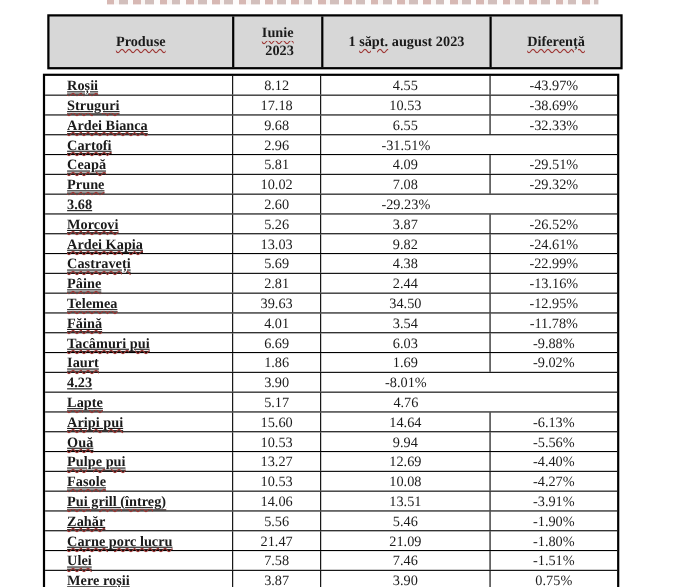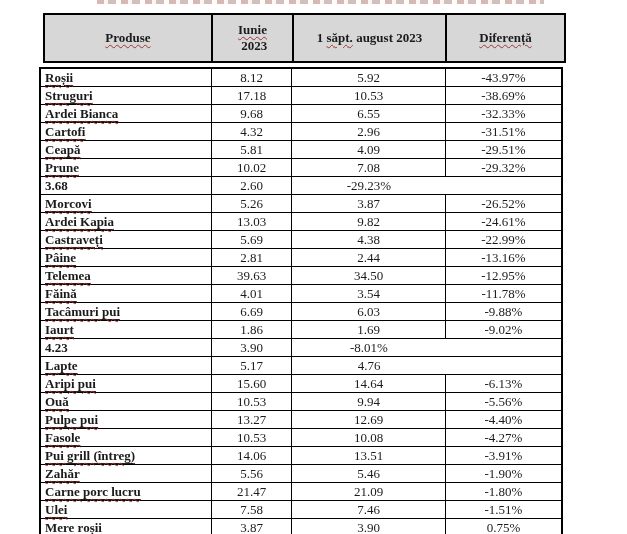--- a/index.html
+++ b/index.html
@@ -38,21 +38,21 @@
     box-sizing:border-box;border:2px solid #000;background:#fff;
   }
   .brow{display:flex;height:18px;box-sizing:border-box;border-bottom:1px solid #000;}
   .brow:last-child{border-bottom:none;}
   .bcell{
     box-sizing:border-box;border-right:1px solid #000;
     display:flex;align-items:center;justify-content:center;
     font-size:13px;white-space:pre;
   }
   .bcell:last-child{border-right:none;}
-  .bcell:nth-child(1){width:171px;justify-content:flex-start;padding-left:4px;font-weight:bold;}
+  .bcell:nth-child(1){width:171px;justify-content:flex-start;padding-left:20px;font-weight:bold;text-decoration:underline;}
   .bcell:nth-child(2){width:80px;text-align:right;}
   .bcell:nth-child(3){width:154px;}
   .bcell:nth-child(4){width:115px;}
   
   .uline{
     text-decoration:underline solid #2a211f;
     text-decoration-thickness:1px;text-underline-offset:2.5px;
   }
   .sq{
     text-decoration:underline wavy #9e3634;
@@ -67,38 +67,37 @@
   <div class="htable" style="background: rgb(215, 215, 215);">
       <div class="hcell"><span class="sq">Produse</span></div>
       <div class="hcell"><span class="sq">Iunie</span><span> 2023</span></div>
       <div class="hcell"><span>1 </span><span class="sq">săpt.</span><span> august 2023</span></div>
       <div class="hcell"><span class="sq">Diferență</span></div>
     </div>
   <div class="btable">
       <div class="brow">
         <div class="bcell"><span class="uline"><span class="sq">Roșii</span></span></div>
         <div class="bcell">8.12</div>
-        <div class="bcell">5.92</div>
+        <div class="bcell">4.55</div>
         <div class="bcell">-43.97%</div>
       </div>
       <div class="brow">
         <div class="bcell"><span class="uline"><span class="sq">Struguri</span></span></div>
         <div class="bcell">17.18</div>
         <div class="bcell">10.53</div>
         <div class="bcell">-38.69%</div>
       </div>
       <div class="brow">
         <div class="bcell"><span class="uline"><span class="sq">Ardei Bianca</span></span></div>
         <div class="bcell">9.68</div>
         <div class="bcell">6.55</div>
         <div class="bcell">-32.33%</div>
       </div>
       <div class="brow">
         <div class="bcell"><span class="uline"><span class="sq">Cartofi</span></span></div>
-        <div class="bcell">4.32</div>
         <div class="bcell">2.96</div>
         <div class="bcell">-31.51%</div>
       </div>
       <div class="brow">
         <div class="bcell"><span class="uline"><span class="sq">Ceapă</span></span></div>
         <div class="bcell">5.81</div>
         <div class="bcell">4.09</div>
         <div class="bcell">-29.51%</div>
       </div>
       <div class="brow">

